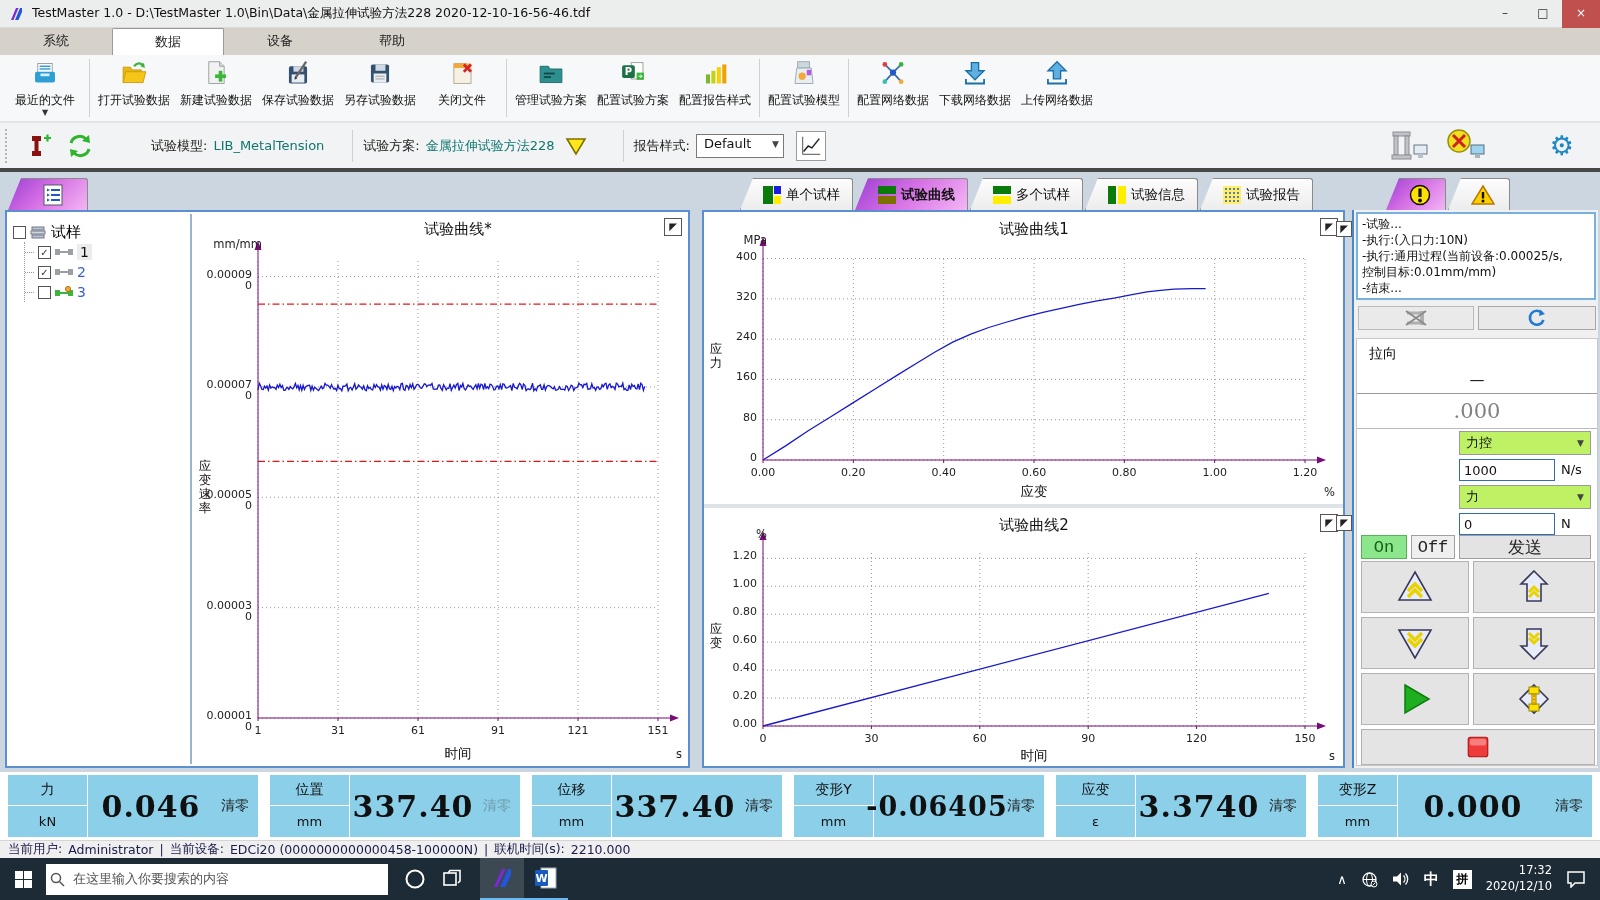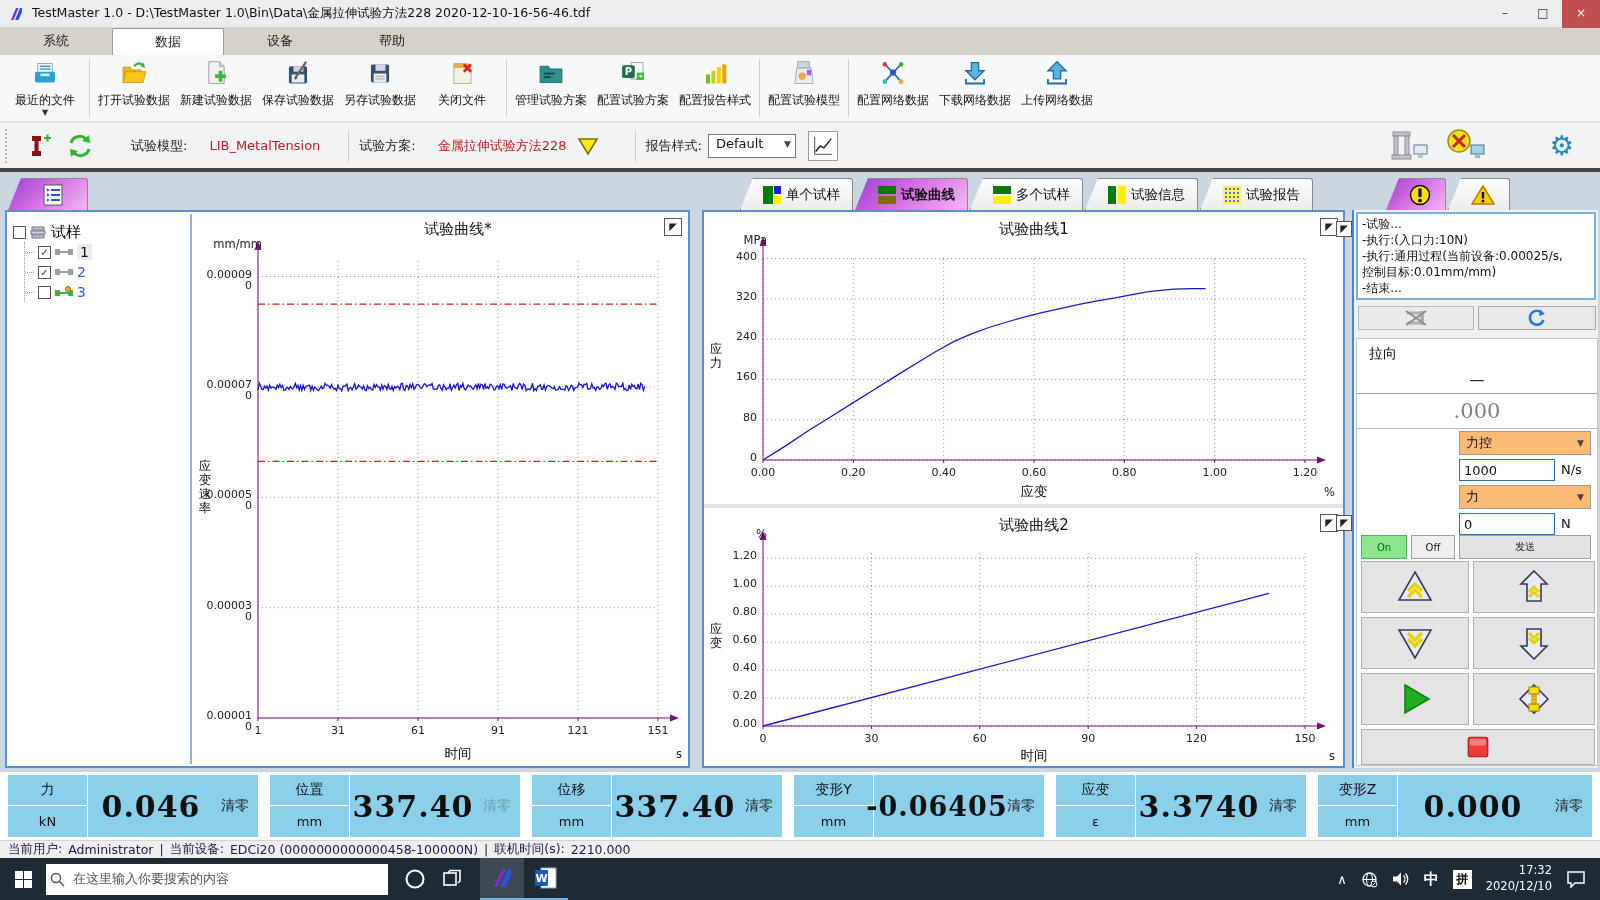--- a/index.html
+++ b/index.html
@@ -19,21 +19,21 @@
   
   .toolbar{left:0;top:55px;width:1600px;height:67px;background:#f7f8f9;border-bottom:1px solid #e2e2e2;display:flex;align-items:stretch;padding-left:4px;}
   .tbtn{min-width:82px;padding:4px 3px 0;display:flex;flex-direction:column;align-items:center;gap:1px;font-size:12px;color:#111;}
   .tbtn svg{width:30px;height:29px;}
   .tsep{width:1px;background:#d0d0d0;margin:4px 3px;}
   .drop{font-size:8px;color:#333;line-height:6px;}
   
   .configbar{left:0;top:122px;width:1600px;height:46px;background:#f2f3f4;border-top:1px solid #e6e6e6;display:flex;align-items:center;font-size:13px;color:#222;}
   .darkstrip{left:0;top:168px;width:1600px;height:4px;background:#474747;}
   .cfg-sep{width:1px;height:32px;background:#cfcfcf;margin:0 10px;}
-  .cfg-val{color:#b91c1c;margin-left:22px;}
+  .cfg-val{color:#0f766e;margin-left:6px;}
   .selectbox{height:24px;background:#fff;border:1px solid #7a7a7a;display:flex;align-items:center;padding:0 4px 4px 7px;font-size:13px;color:#111;}
   .selectbox .chev{margin-left:auto;font-size:9px;color:#444;padding-left:8px;}
   
   .mainbg{left:0;top:172px;width:1600px;height:600px;background:#ccd6e0;}
   .ptab{height:32px;border:1px solid #8a8a8a;border-bottom:none;border-radius:9px 3px 0 0;background:linear-gradient(#fdfdfd,#ececec);display:flex;align-items:center;justify-content:center;gap:5px;font-size:13.5px;color:#111;clip-path:polygon(13px 0,100% 0,100% 100%,0 100%);padding:0 12px 0 22px;}
   .ptab.active{background:linear-gradient(135deg,#9d3fd4 0%,#d46ee4 45%,#f4b6f4 100%);font-weight:bold;}
   .panel{background:#fff;border:2px solid #5b8fd0;}
   .cornerbtn{width:18px;height:18px;background:#fff;border:1px solid #555;font-size:10px;line-height:16px;text-align:center;color:#222;}
   
   .tree{position:absolute;left:2px;top:2px;width:183px;height:550px;border-right:2px solid #9ab4cc;padding:8px 4px;background:#fff;font-size:14px;}
@@ -44,24 +44,24 @@
   .stub{width:9px;border-top:1px dotted #999;flex:none;}
   .tl-black{color:#111;background:#ececec;padding:0 3px;}
   .tl-blue{color:#3a5fd0;}
   
   .rp{left:1352px;top:210px;width:246px;height:558px;background:#f0f0f0;border-left:2px solid #4a86c8;}
   .logbox{position:absolute;left:2px;top:2px;width:240px;height:88px;background:#fff;border:2px solid #7ab0e0;font-size:12px;color:#111;line-height:16px;padding:2px 4px;}
   .rbtn{position:absolute;height:24px;background:#e9e9e9;border:1px solid #a8a8a8;display:flex;align-items:center;justify-content:center;}
   .rp-body{position:absolute;left:2px;top:128px;width:242px;height:428px;background:#fff;border:1px solid #c8c8c8;}
   .numin{position:absolute;height:22px;border:1.5px solid #2f6eb5;font-size:13px;padding-left:4px;width:96px;background:#fff;color:#111;}
   .unit{position:absolute;font-size:13px;color:#111;}
-  .smallbtn{position:absolute;height:24px;border:1px solid #a0a0a0;background:#efefef;font-size:10px;display:flex;align-items:center;justify-content:center;color:#222;}
+  .smallbtn{position:absolute;height:24px;border:1px solid #a0a0a0;background:#efefef;font-size:17px;display:flex;align-items:center;justify-content:center;color:#222;font-family:Liberation Mono, monospace;}
   .jogbtn{position:absolute;height:52px;background:#e4e4e4;border:1px solid #b2b2b2;display:flex;align-items:center;justify-content:center;}
   .jogbtn svg{width:40px;height:40px;}
-  .graysel{position:absolute;height:24px;background:#fdba74;border:1px solid #9a9a9a;display:flex;align-items:center;padding:0 6px;font-size:13px;color:#111;}
+  .graysel{position:absolute;height:24px;background:#bef264;border:1px solid #9a9a9a;display:flex;align-items:center;padding:0 6px;font-size:13px;color:#111;}
   .graysel .chev{margin-left:auto;font-size:9px;color:#444;}
   
   .measure{left:0;top:772px;width:1600px;height:68px;background:#fff;}
   .mpanel{position:absolute;top:3px;height:62px;background:#8bcfe9;}
   .mlabel{position:absolute;left:0;top:0;width:80px;height:100%;border-right:1px solid #fff;}
   .mname{position:absolute;left:0;top:0;width:100%;height:50%;border-bottom:1px solid #fff;display:flex;align-items:center;justify-content:center;font-size:14px;color:#111;}
   .munit{position:absolute;left:0;bottom:0;width:100%;height:50%;display:flex;align-items:center;justify-content:center;font-size:13px;font-weight:normal;color:#111;}
   .mval{position:absolute;left:80px;right:44px;top:0;height:100%;display:flex;align-items:center;justify-content:center;font-family:"DejaVu Serif","Liberation Serif",serif;font-size:30px;font-weight:bold;color:#101010;letter-spacing:1px;}
   .mclear{position:absolute;right:2px;top:0;width:42px;height:100%;display:flex;align-items:center;justify-content:center;font-size:14px;color:#222;}
   .mclear.muted{color:rgba(60,60,60,.35);}
@@ -246,21 +246,21 @@
         </svg>
     </span>
     <span class="tbicon" style="margin-left:16px">
       <svg width="26" height="26" viewBox="0 0 26 26">
           <path d="M4 10 A9 9 0 0 1 19 6" fill="none" stroke="#2db52d" stroke-width="3"></path>
           <polygon points="22,2 23,10 15,8" fill="#2db52d"></polygon>
           <path d="M22 16 A9 9 0 0 1 7 20" fill="none" stroke="#2db52d" stroke-width="3"></path>
           <polygon points="4,24 3,16 11,18" fill="#2db52d"></polygon>
         </svg>
     </span>
-    <span style="margin-left:38px">试验模型:</span>
+    <span style="margin-left:58px">试验模型:</span>
     <span class="cfg-val">LIB_MetalTension</span>
     <div class="cfg-sep" style="margin-left:28px"></div>
     <span>试验方案:</span>
     <span class="cfg-val">金属拉伸试验方法228</span>
     <span class="tbicon" style="margin-left:10px">
       <svg width="22" height="22" viewBox="0 0 22 22">
           <polygon points="11,19 2,4 20,4" fill="#ffe81a" stroke="#7d7000" stroke-width="1.6"></polygon>
         </svg>
     </span>
     <div class="cfg-sep" style="margin-left:36px"></div>

